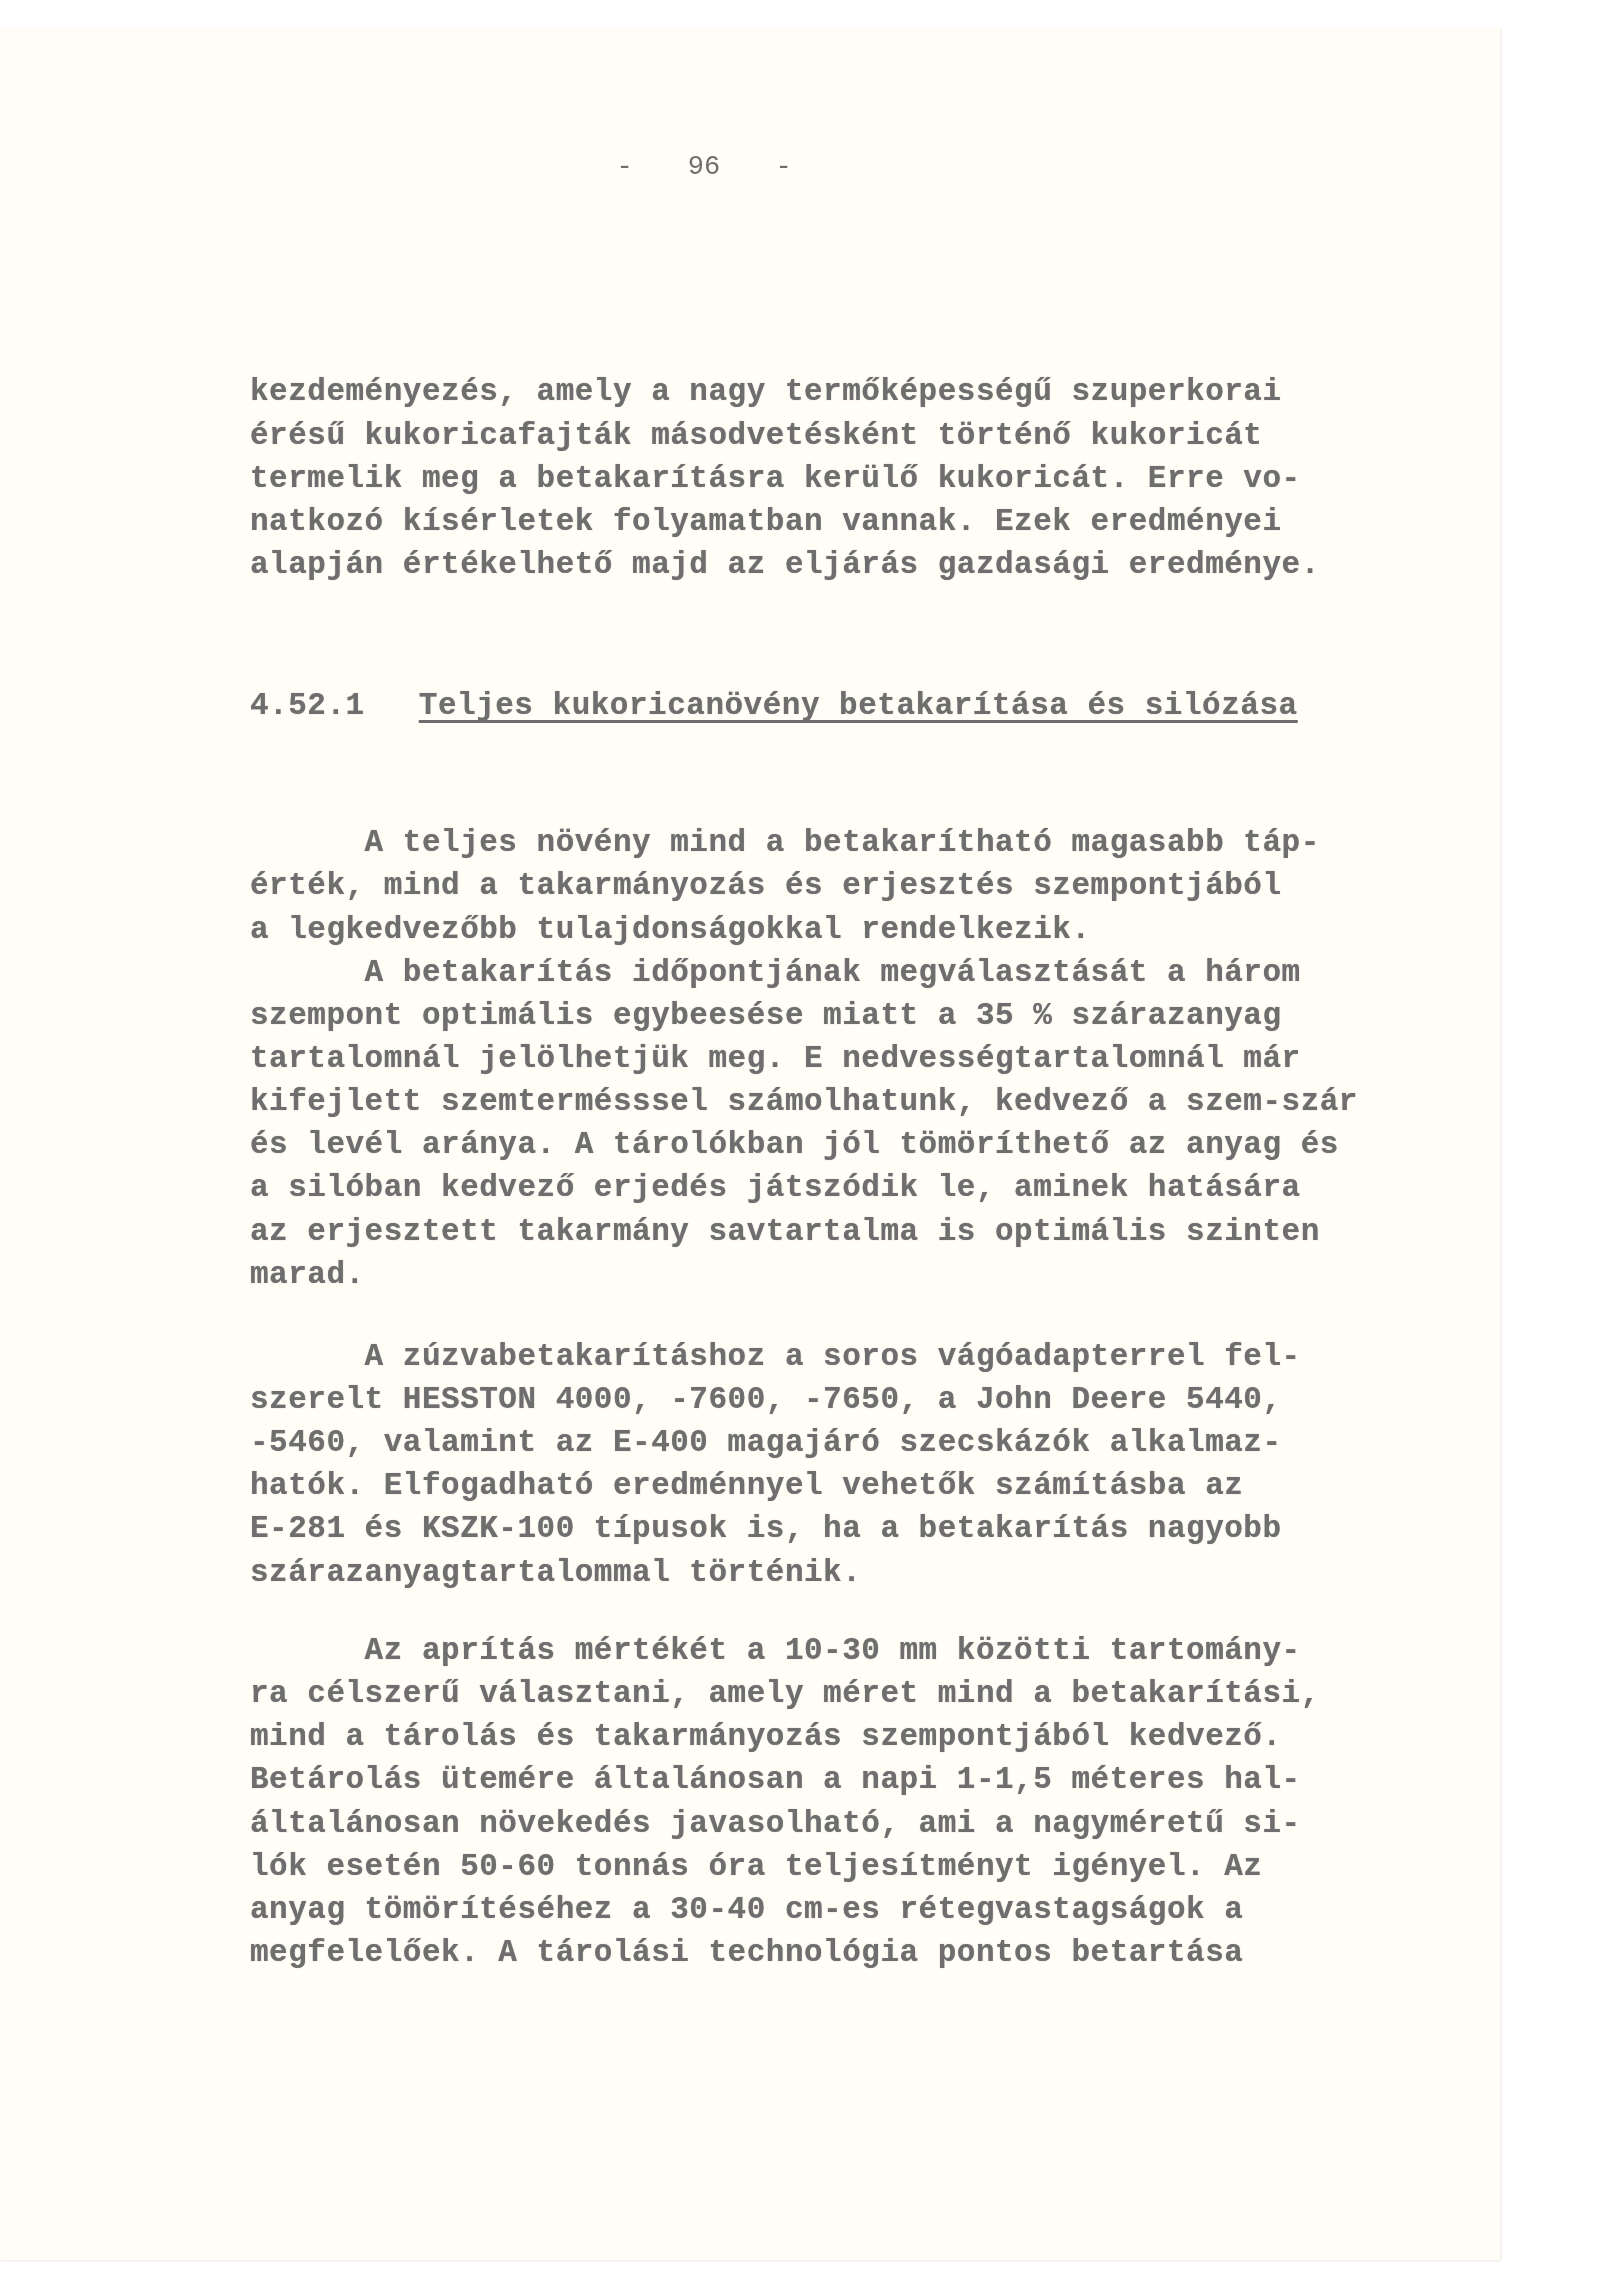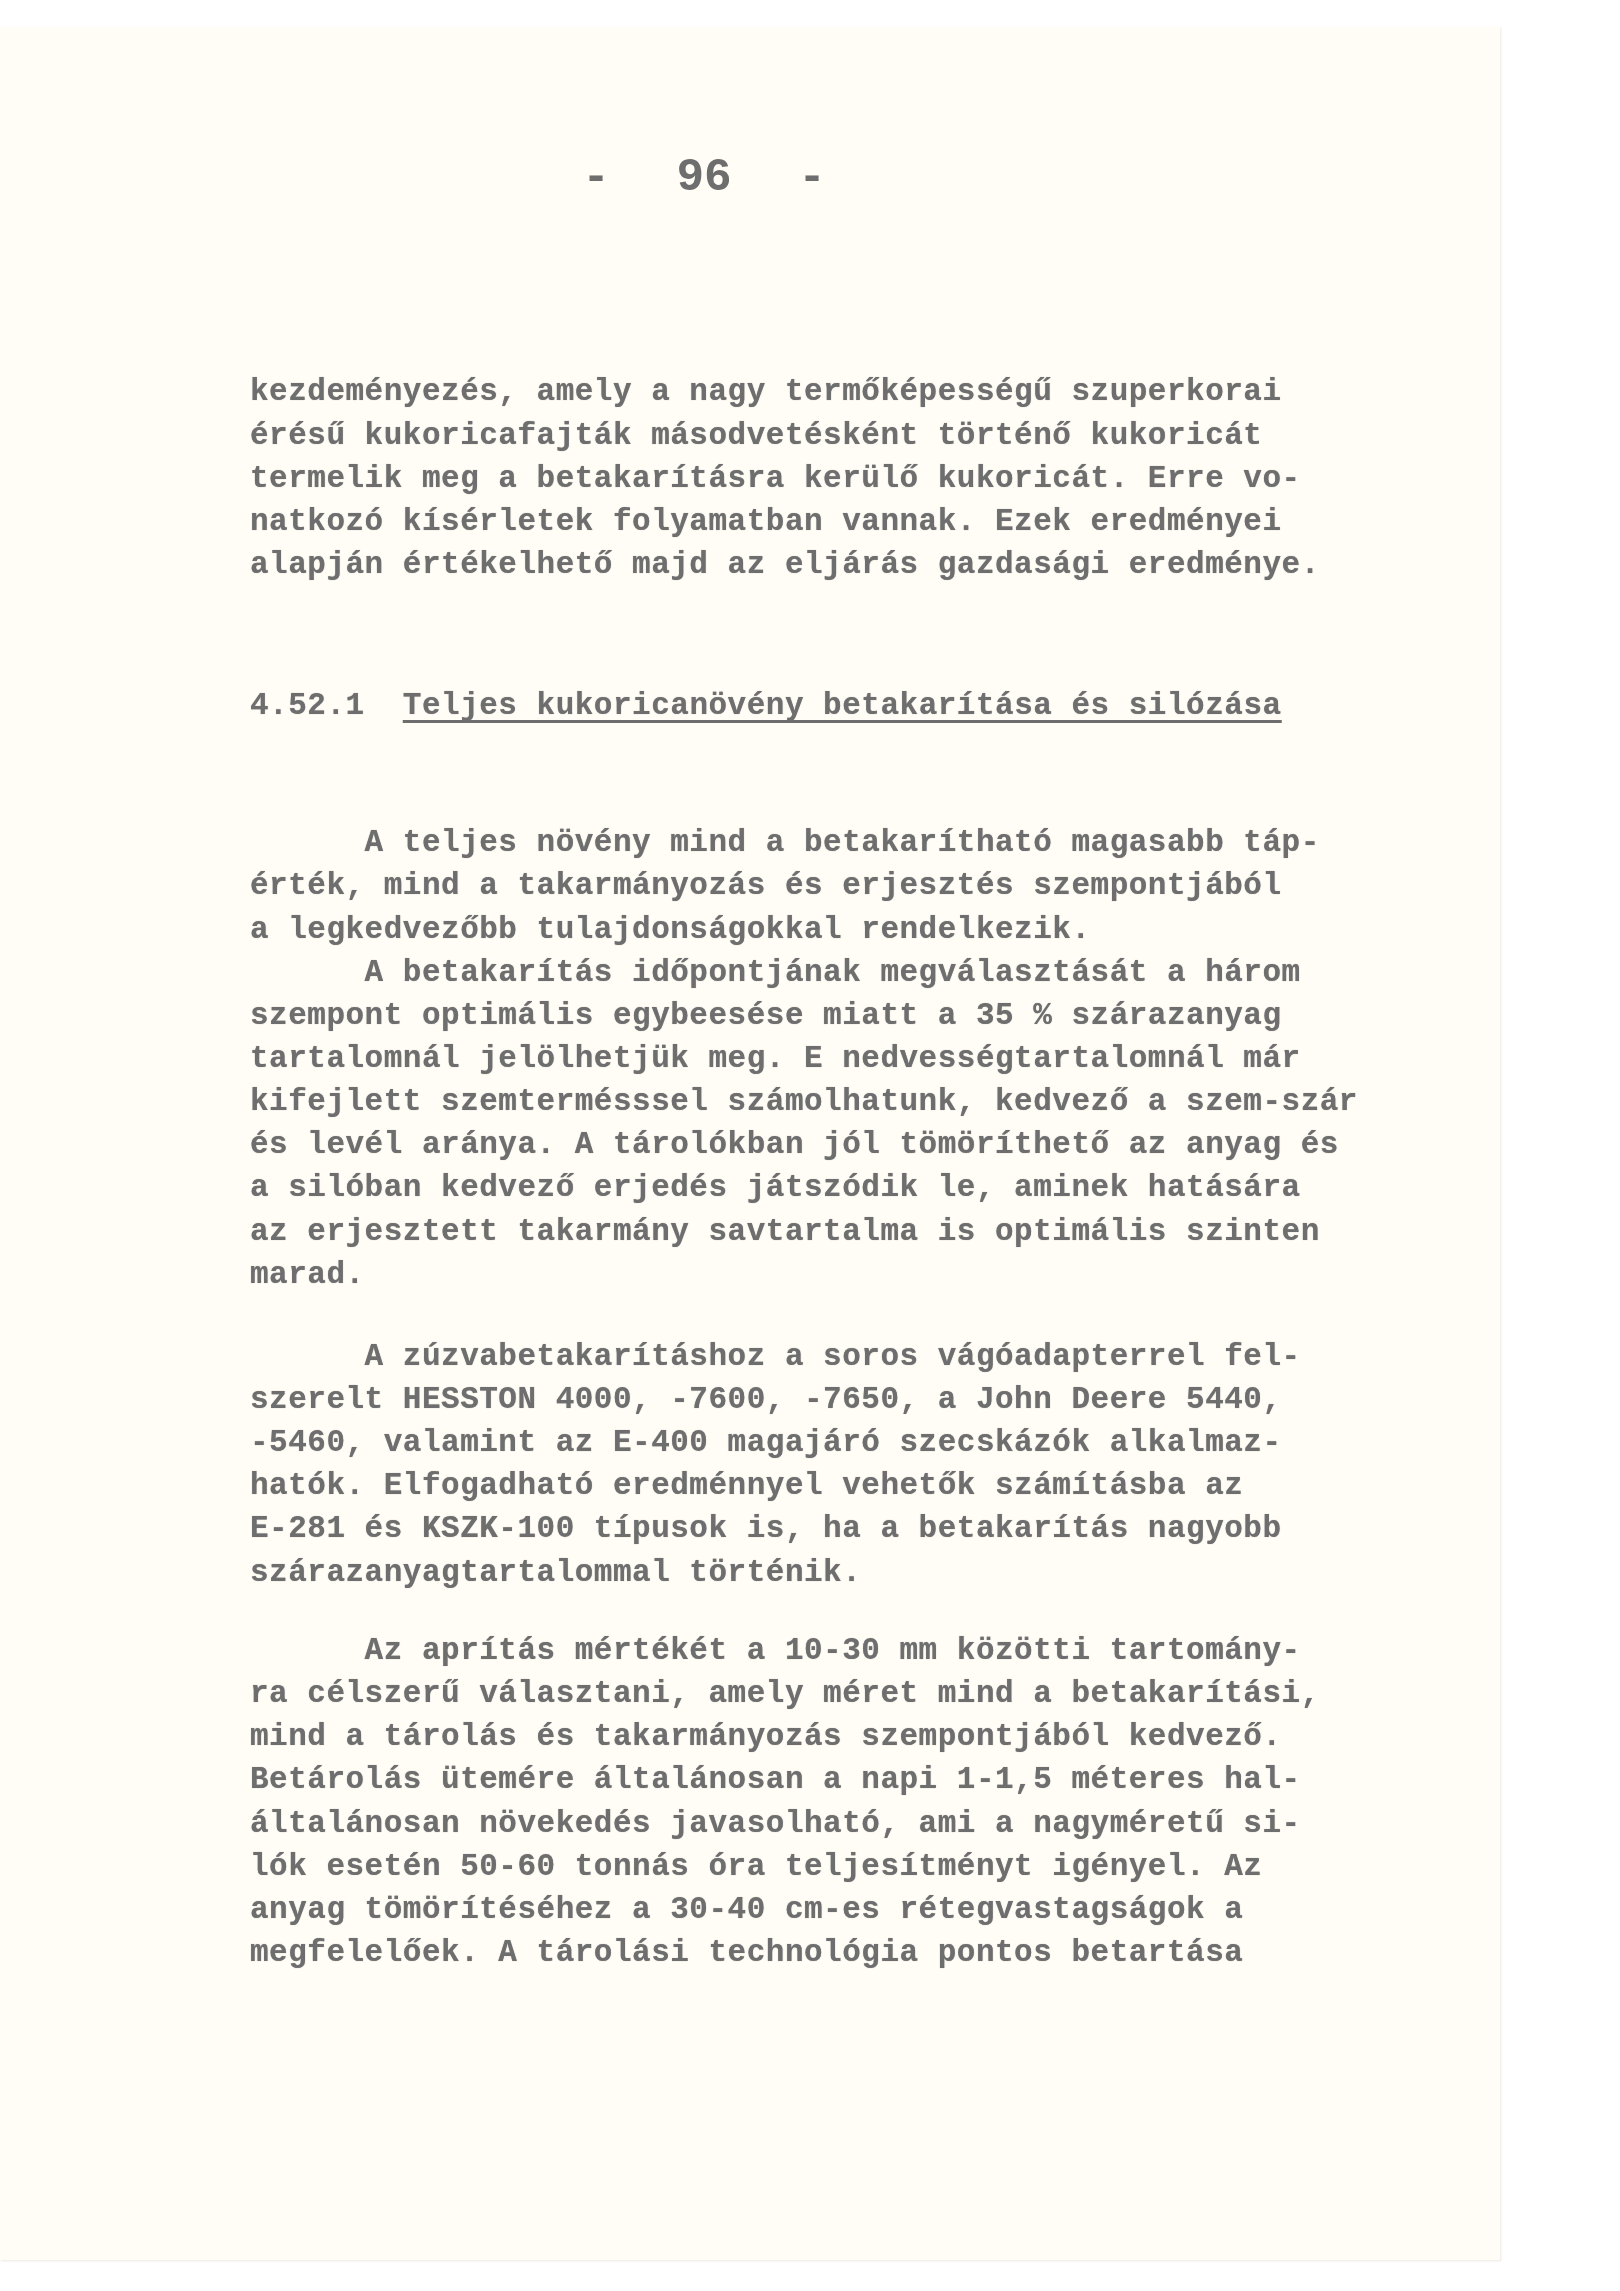--- a/index.html
+++ b/index.html
@@ -23,29 +23,30 @@
     color: #6e6e6e;
     white-space: pre;
     font-weight: bold;
     line-height: 43px;
     text-shadow: 0 0 1px #9a9a9a;
   }
   .pageno {
     position: absolute; top: 152px; left: 0; width: 1408px;
     text-align: center;
     font-family: "Liberation Mono", "DejaVu Sans Mono", monospace;
-    font-size: 46px; font-weight: bold; color: #6e6e6e;
+    font-size: 27px; font-weight: normal; color: #6e6e6e;
     word-spacing: 39px;
     white-space: pre;
   }
   .heading-num { }
   .heading-title {
     text-decoration: underline;
     text-decoration-thickness: 2.9px;
     text-underline-offset: 5.9px;
+    margin-left: 16px;
   }
 </style>
 </head>
 <body>
 
 <div class="paper"></div>
 
 <div class="pageno">- 96 -</div>
 
 <div>

